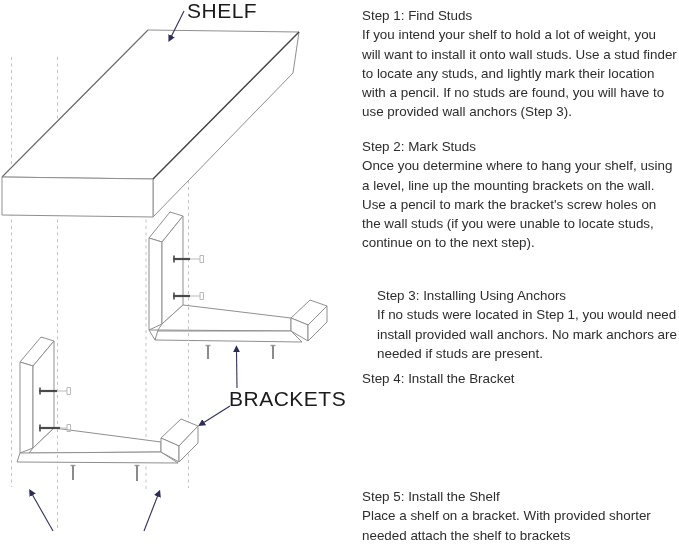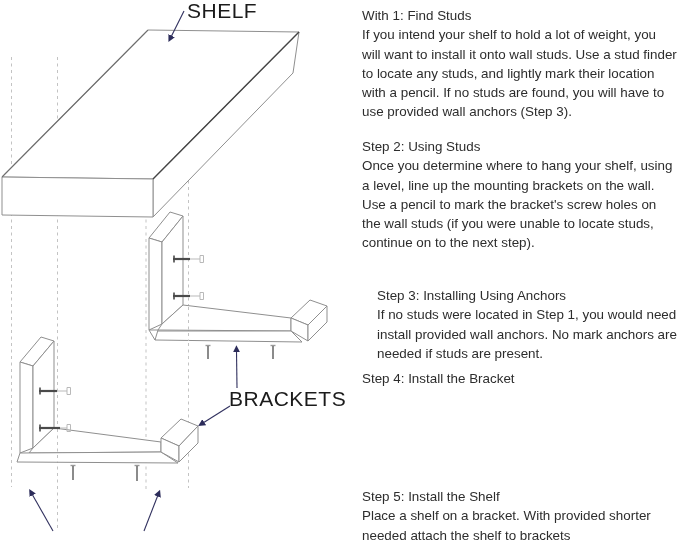--- a/index.html
+++ b/index.html
@@ -131,25 +131,25 @@
       <path class="arrow" marker-end="url(#ah)" d="M53,531 L32,494"></path>
       <path class="arrow" marker-end="url(#ah)" d="M144,531 L158,495"></path>
     </g>
   </svg>
 
   <div class="diagram-label label-shelf">SHELF</div>
   <div class="diagram-label label-brackets">BRACKETS</div>
 
   <div class="steps">
     <section class="step step-1">
-      <div class="step-title">With 1: Find Studs</div>
+      <div class="step-title">Step 1: Find Studs</div>
       <div class="step-body">If you intend your shelf to hold a lot of weight, you will want to install it onto wall studs. Use a stud finder to locate any studs, and lightly mark their location with a pencil. If no studs are found, you will have to use provided wall anchors (Step 3).</div>
     </section>
     <section class="step step-2">
-      <div class="step-title">Step 2: Using Studs</div>
+      <div class="step-title">Step 2: Mark Studs</div>
       <div class="step-body">Once you determine where to hang your shelf, using a level, line up the mounting brackets on the wall. Use a pencil to mark the bracket's screw holes on the wall studs (if you were unable to locate studs, continue on to the next step).</div>
     </section>
     <section class="step step-3">
       <div class="step-title">Step 3: Installing Using Anchors</div>
       <div class="step-body">If no studs were located in Step 1, you would need to install provided wall anchors. No mark anchors are needed if studs are present.</div>
     </section>
     <section class="step step-4">
       <div class="step-title">Step 4: Install the Bracket</div>
     </section>
     <section class="step step-5">

